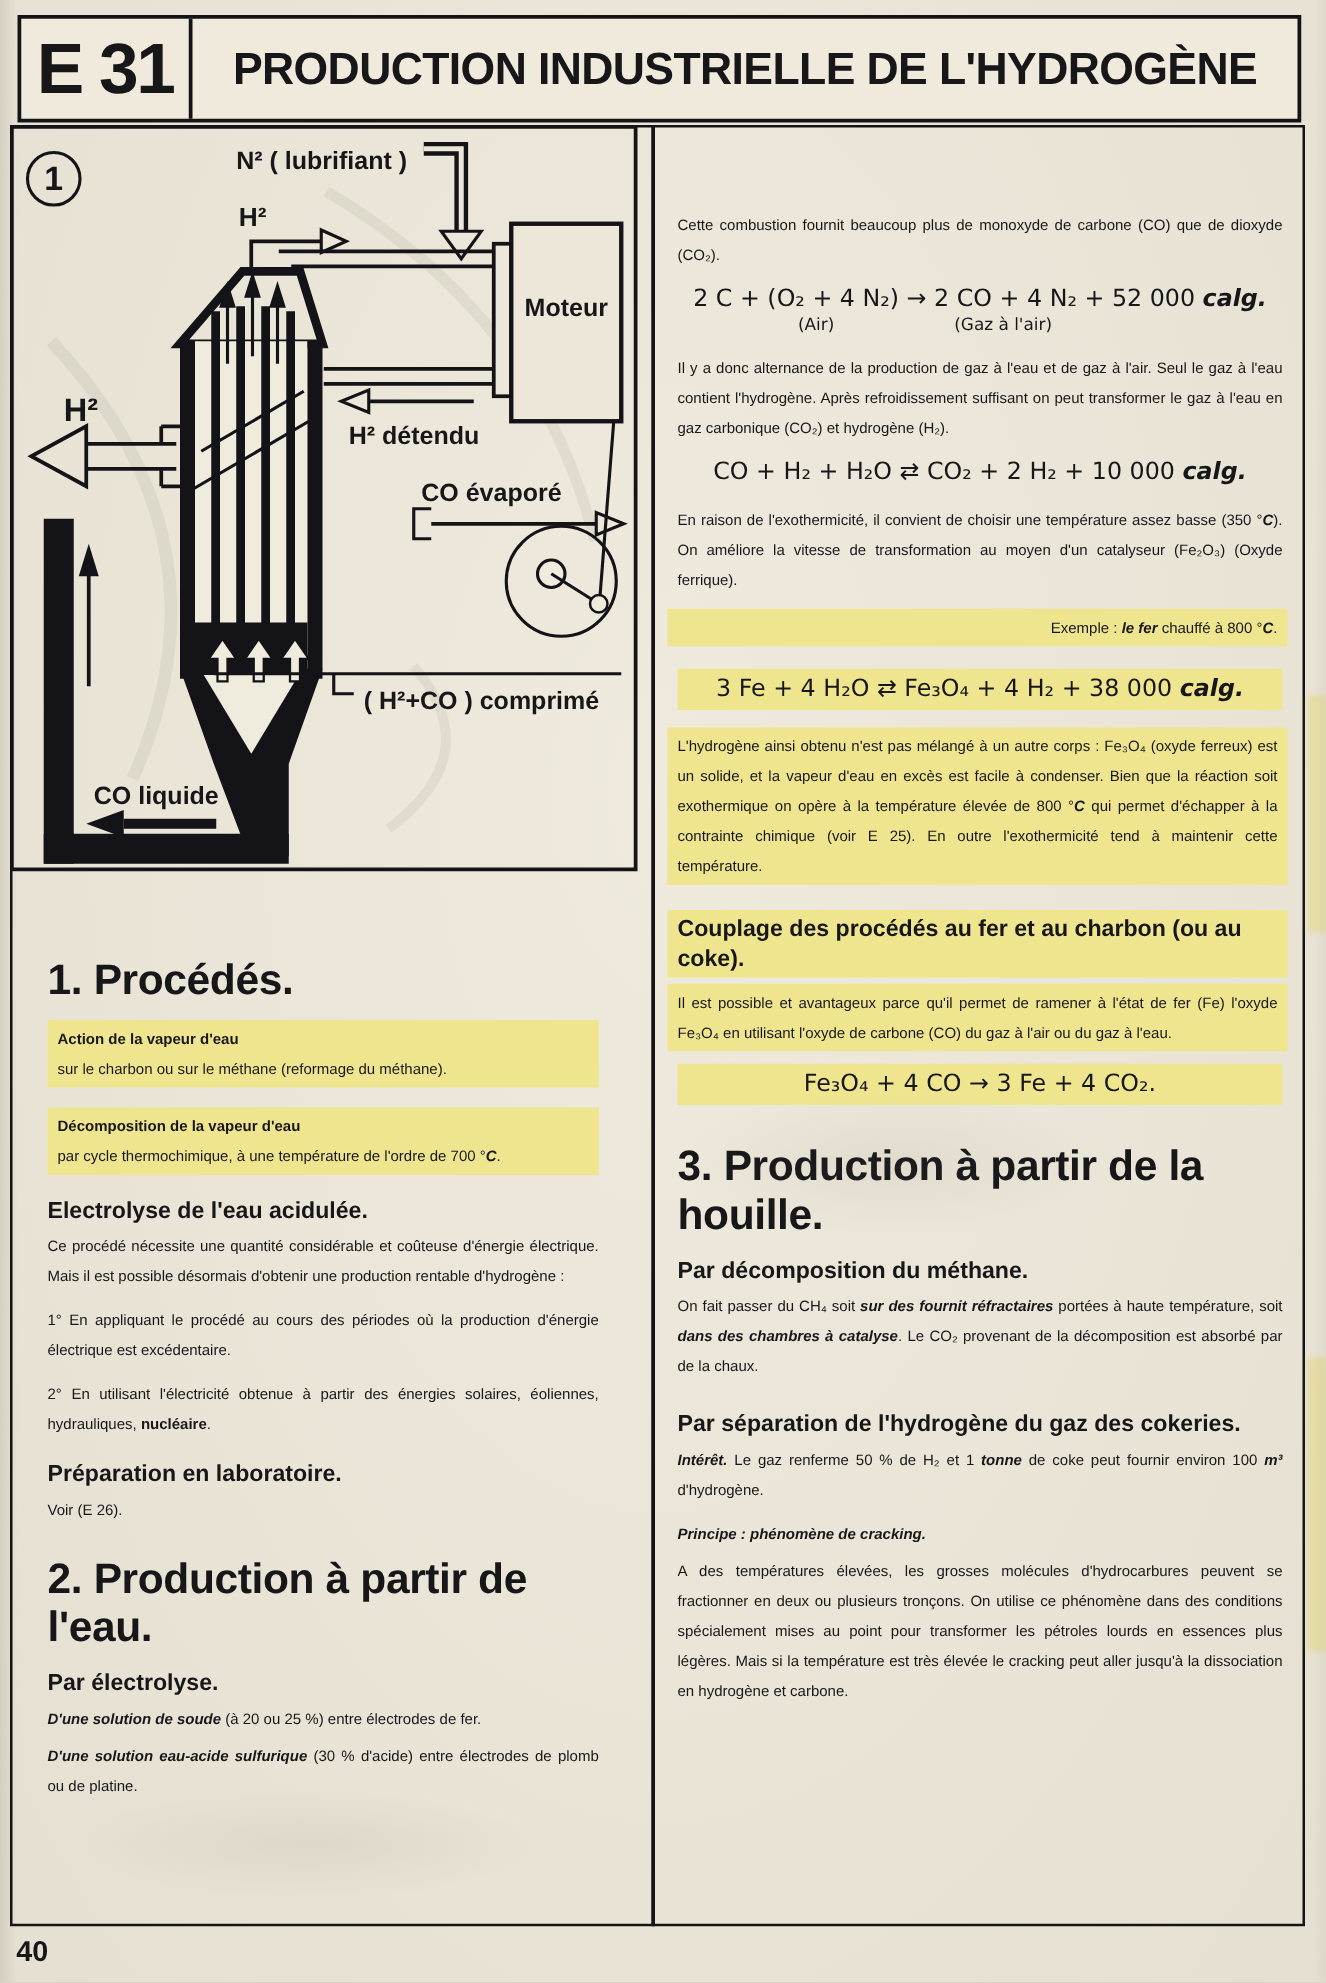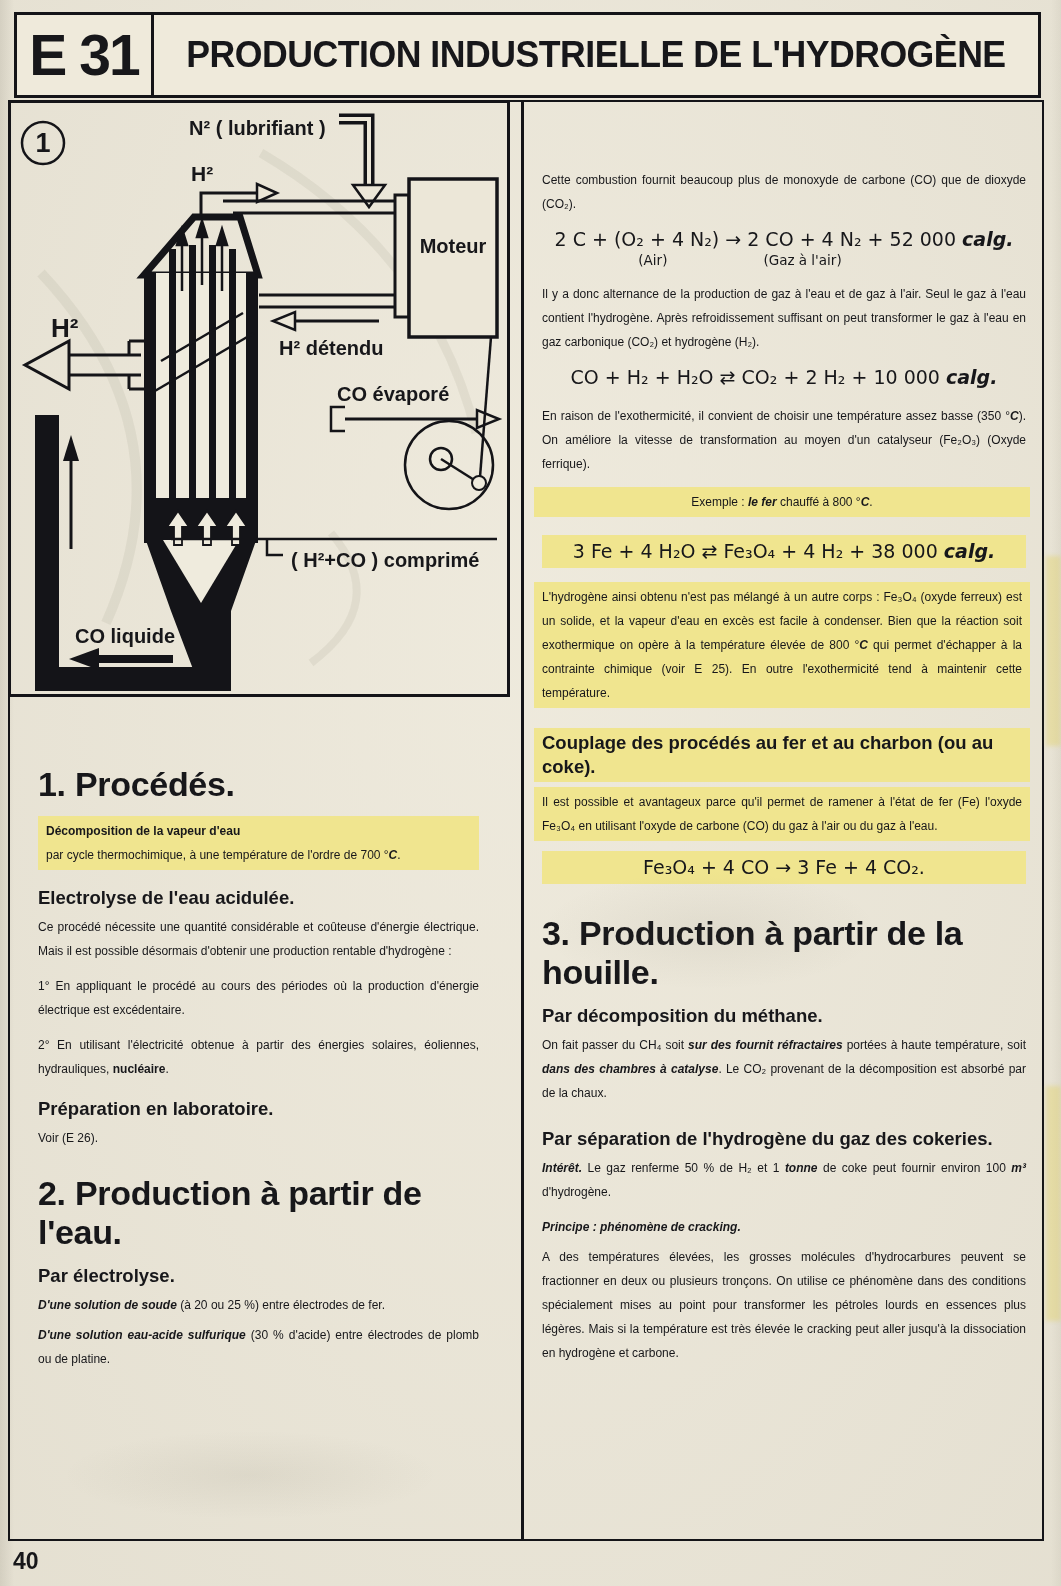--- a/index.html
+++ b/index.html
@@ -183,20 +183,24 @@
         <circle cx="430" cy="356" r="11" stroke-width="2.5" fill="#efebdd"></circle>
         <line x1="430" y1="356" x2="468" y2="380" stroke-width="2.5"></line>
         <circle cx="468" cy="380" r="7" stroke-width="2" fill="#efebdd"></circle>
       </g>
     </svg>
   </div>
 
   <div class="col left-col">
     <h2 class="sec-title" style="margin-top:0">1. Procédés.</h2>
 
+    <div class="hl-block duo">
+      <div class="line"><span class="b">Action de la vapeur d'eau</span></div>
+      <div class="line"><span>sur le charbon ou sur le méthane (reformage du méthane).</span></div>
+    </div>
 
     <div class="hl-block duo">
       <div class="line"><span class="b">Décomposition de la vapeur d'eau</span></div>
       <div class="line"><span>par cycle thermochimique, à une température de l'ordre de 700 °</span><span class="i">C</span><span>.</span></div>
     </div>
 
     <h4 style="margin-top:10px"><span class="b">Electrolyse de l'eau acidulée.</span></h4>
     <p><span>Ce procédé nécessite une quantité considérable et coûteuse d'énergie électrique. Mais il est possible désormais d'obtenir une production rentable d'hydrogène :</span></p>
     <p><span>1°  En appliquant le procédé au cours des périodes où la production d'énergie électrique est excédentaire.</span></p>
     <p><span>2°  En utilisant l'électricité obtenue à partir des énergies solaires, éoliennes, hydrauliques, </span><span class="b">nucléaire</span><span>.</span></p>
@@ -223,21 +227,21 @@
     </div>
 
     <p><span>Il y a donc alternance de la production de gaz à l'eau et de gaz à l'air. Seul le gaz à l'eau contient l'hydrogène. Après refroidissement suffisant on peut transformer le gaz à l'eau en gaz carbonique (CO₂) et hydrogène (H₂).</span></p>
 
     <div class="eq">
       <div class="eq-line"><span>CO + H₂ + H₂O ⇄ CO₂ + 2 H₂ + 10 000 </span><span class="i">calg.</span></div>
     </div>
 
     <p><span>En raison de l'exothermicité, il convient de choisir une température assez basse (350 °</span><span class="i">C</span><span>). On améliore la vitesse de transformation au moyen d'un catalyseur (Fe₂O₃) (Oxyde ferrique).</span></p>
 
-    <p class="hl-block" style="margin-bottom:18px;text-align:center"><span>Exemple : </span><span class="i">le fer</span><span> chauffé à 800 °</span><span class="i">C</span><span>.</span></p>
+    <p class="hl-block" style="margin-bottom:18px;text-align:right"><span>Exemple : </span><span class="i">le fer</span><span> chauffé à 800 °</span><span class="i">C</span><span>.</span></p>
 
     <div class="eq hl-block">
       <div class="eq-line"><span>3 Fe + 4 H₂O ⇄ Fe₃O₄ + 4 H₂ + 38 000 </span><span class="i">calg.</span></div>
     </div>
 
     <p class="hl-block"><span>L'hydrogène ainsi obtenu n'est pas mélangé à un autre corps : Fe₃O₄ (oxyde ferreux) est un solide, et la vapeur d'eau en excès est facile à condenser. Bien que la réaction soit exothermique on opère à la température élevée de 800 °</span><span class="i">C</span><span> qui permet d'échapper à la contrainte chimique (voir E 25). En outre l'exothermicité tend à maintenir cette température.</span></p>
 
     <h4 class="hl-block" style="margin-top:20px"><span class="b">Couplage des procédés au fer et au charbon</span><span> (ou au coke).</span></h4>
     <p class="hl-block" style="margin-bottom:2px"><span>Il est possible et avantageux parce qu'il permet de ramener à l'état de fer (Fe) l'oxyde Fe₃O₄ en utilisant l'oxyde de carbone (CO) du gaz à l'air ou du gaz à l'eau.</span></p>
 

